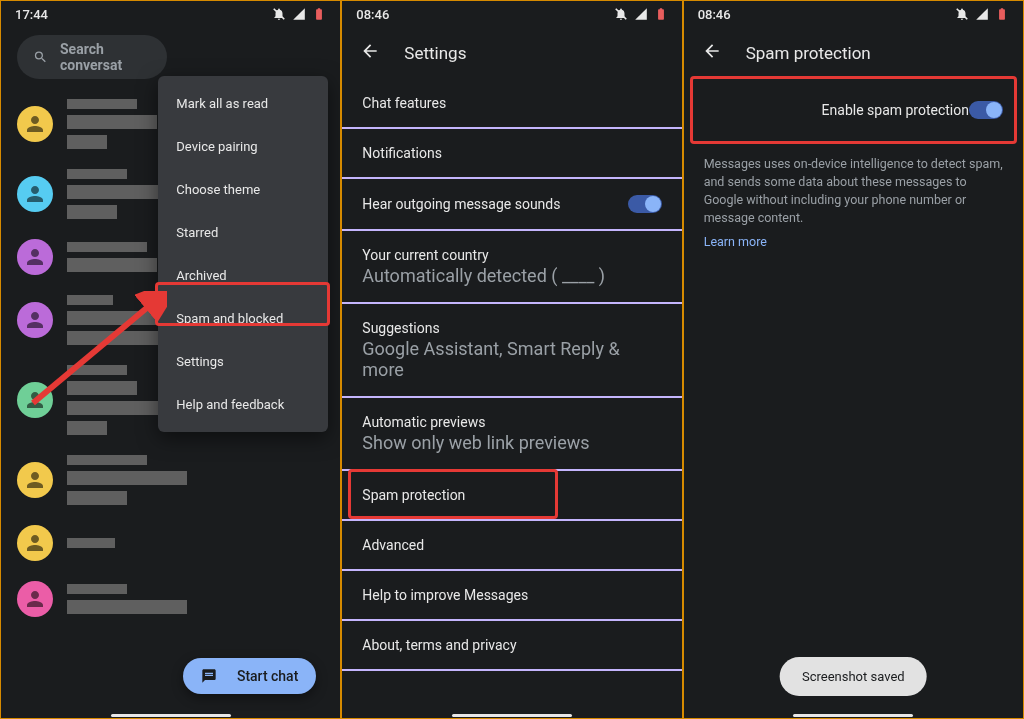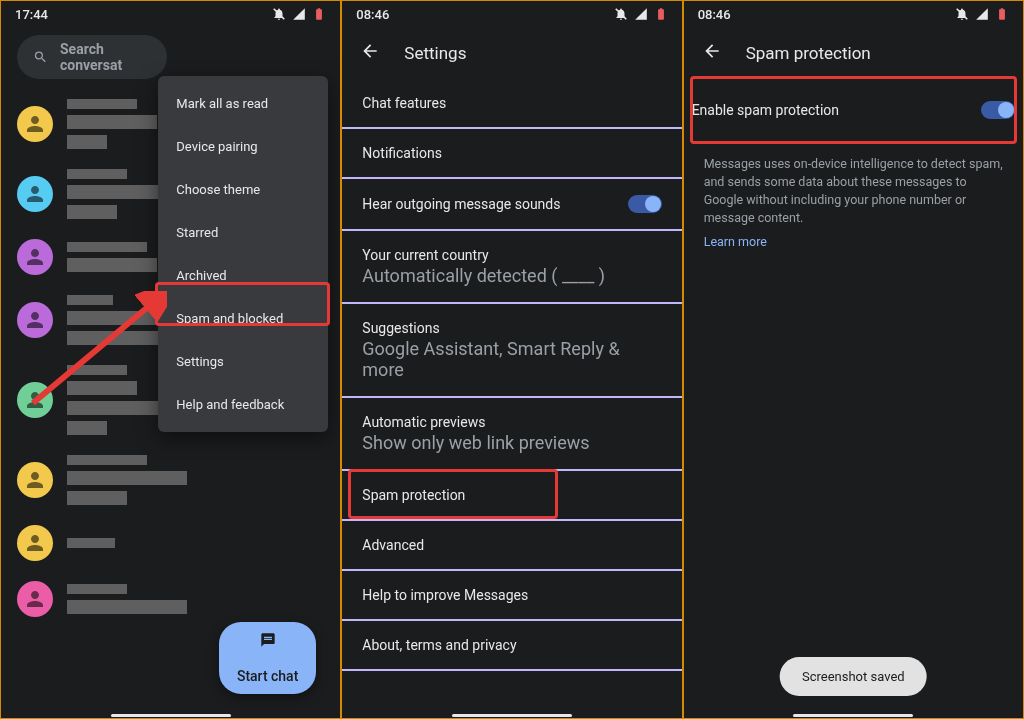--- a/index.html
+++ b/index.html
@@ -99,21 +99,20 @@
     background: #8ab4f8;
     color: #1a1c1e;
     border-radius: 22px;
     padding: 10px 18px;
     display: flex;
     align-items: center;
     gap: 20px;
     font-size: 14px;
     font-weight: 500;
     box-shadow: 0 4px 12px rgba(0,0,0,.4);
-    flex-direction: column;
   }
   .fab svg { width: 16px; height: 16px; fill: #1a1c1e; }
   .navbar {
     position: absolute;
     bottom: 1px;
     left: 50%;
     transform: translateX(-50%);
     width: 120px;
     height: 3px;
     background: #e8e8e8;
@@ -438,21 +437,21 @@
     </div>
   </div>
   <div class="page-header">
     <span class="back-arrow"><svg viewBox="0 0 24 24">
           <path d="M20 11H7.83l5.59-5.59L12 4l-8 8 8 8 1.41-1.41L7.83 13H20v-2z"></path>
         </svg></span>
     <span>Spam protection</span>
   </div>
 
   <div style="position:relative;">
-    <div class="setting-item" style="border-bottom:none; padding:22px 8px;">
+    <div class="setting-item" style="border-bottom:none; padding:22px 20px;justify-content:flex-end;">
       <span>Enable spam protection</span>
       <div class="toggle on">
           <div class="knob"></div>
         </div>
     </div>
     <div class="highlight-box" style="top:-3px; left:6px; right:6px; height:68px;"></div>
   </div>
 
   <div class="desc-text">Messages uses on-device intelligence to detect spam, and sends some data about these messages to Google without including your phone number or message content.</div>
   <div class="learn-more">Learn more</div>

